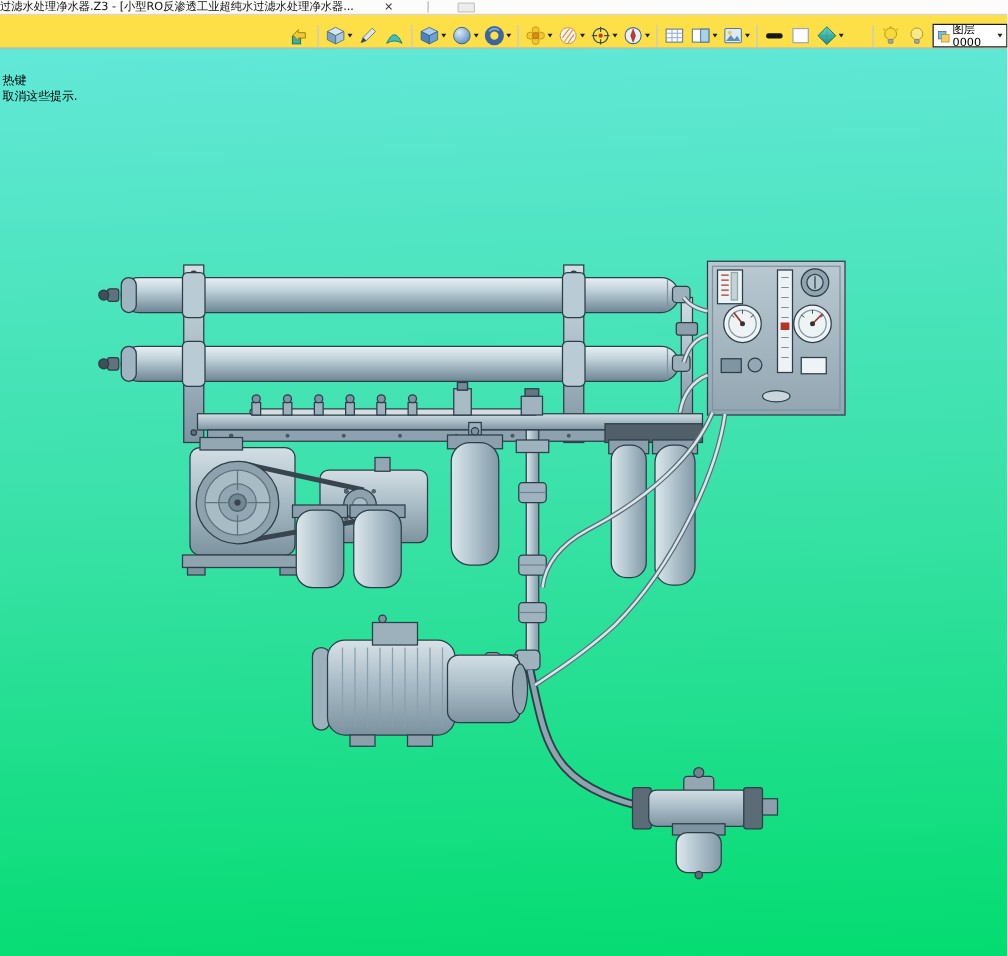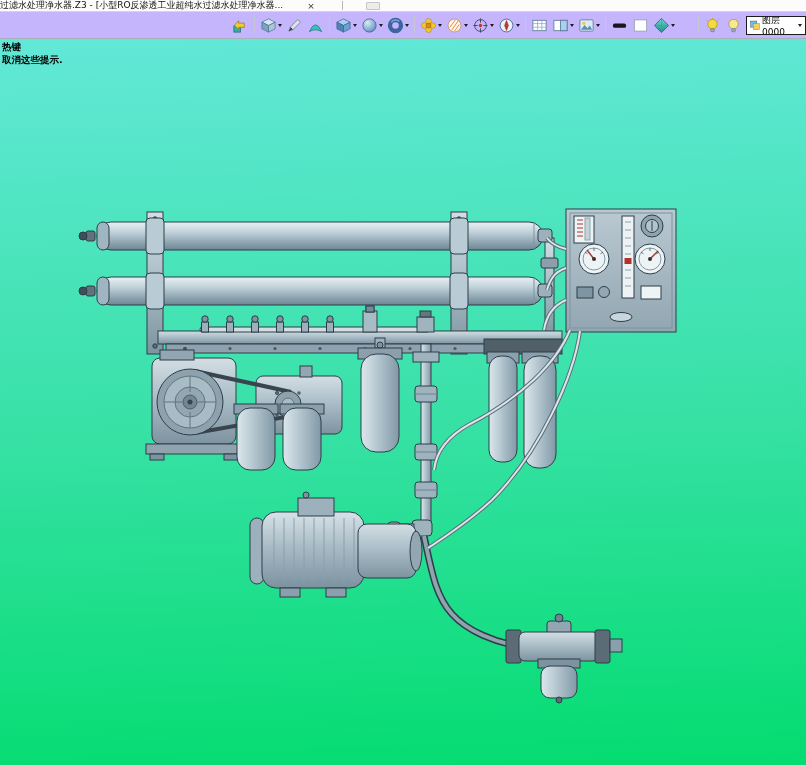--- a/index.html
+++ b/index.html
@@ -6,32 +6,32 @@
   html,body { width:806px; height:765px; overflow:hidden; font-family:"DejaVu Sans",sans-serif; background:#fff; position:relative; }
 
   
   .tabbar { height:12px; background:#fcfcfc; border-bottom:1px solid #d6d6d6; display:flex; align-items:center; font-size:9px; color:#111; white-space:nowrap;gap:20px; }
   .tab-title { overflow:hidden; max-width:358px; }
   .tab-close { margin:0 4px; font-size:9px; color:#333; cursor:default; }
   .tab-vsep { width:1px; height:9px; background:#b8b8b8; margin:0 3px; }
   .tab-stub { width:14px; height:8px; background:#ececec; border:1px solid #c6c6c6; border-radius:1px; }
 
   
-  .toolbar { height:27px; background:#c4b5fd; border-bottom:1px solid #a9afbb; display:flex; align-items:center; padding-left:230px; }
+  .toolbar { height:27px; background:#fde047; border-bottom:1px solid #a9afbb; display:flex; align-items:flex-end; padding-left:230px; }
   .tbtn { display:flex; align-items:center; padding:1px; margin:0 1px; border-radius:2px; }
   .tbtn svg { display:block; }
   .caret { width:0; height:0; border-left:2.5px solid transparent; border-right:2.5px solid transparent; border-top:3.5px solid #1d1d1d; margin-left:1px; }
   .tsep { width:1px; height:18px; background:#c3c8d2; margin:0 3px; }
   .right-group { display:flex; align-items:center; margin-left:auto; }
   .layer-combo { display:flex; align-items:center; gap:2px; background:#ffffff; border:1px solid #1d1d1d; height:19px; padding:0 3px; font-size:9px; color:#000; width:60px; overflow:hidden; margin-left:2px; }
   .layer-combo .caret { margin-left:auto; }
 
   
   .canvas { position:relative; height:726px; background:linear-gradient(178deg,#62e8d8 0%, #38e1a6 52%, #03dc70 100%); }
-  .hints { position:absolute; top:1px; left:2px; font-size:9.5px; line-height:13px; color:#000;font-weight:bold; }
+  .hints { position:absolute; top:19px; left:2px; font-size:9.5px; line-height:13px; color:#000; }
   .machine-svg { position:absolute; top:0; left:0; width:806px; height:765px; }
 </style>
 </head>
 <body>
 
 <svg width="0" height="0" style="position:absolute">
   <defs>
     <linearGradient id="tube" x1="0" y1="0" x2="0" y2="1">
       <stop offset="0" stop-color="#e9f0f4"></stop>
         <stop offset="0.35" stop-color="#c2d3db"></stop>

